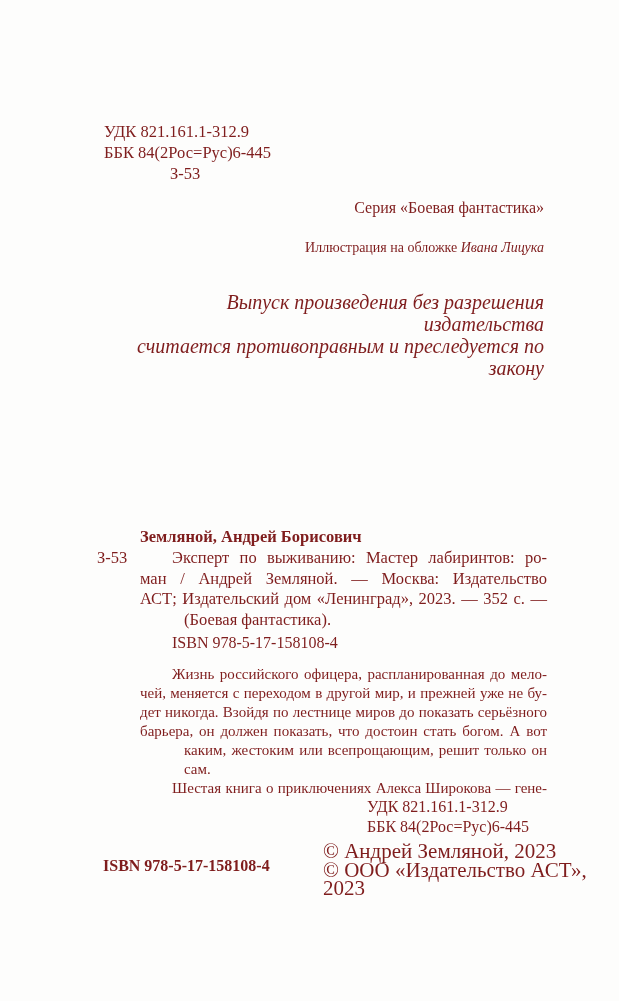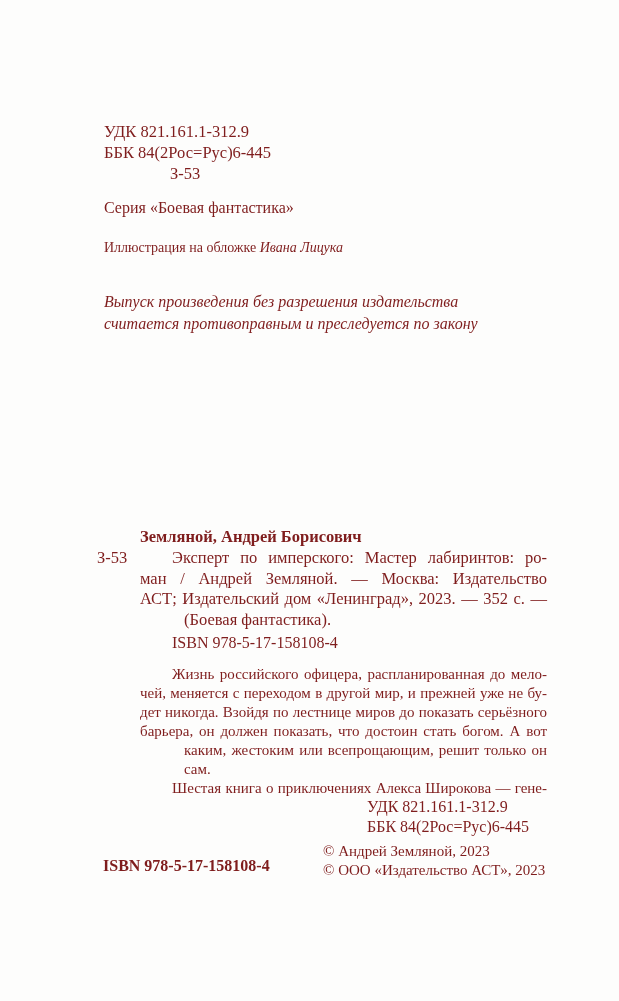--- a/index.html
+++ b/index.html
@@ -12,43 +12,43 @@
     color: #7f1d1d;
     overflow: hidden;
   }
   .abs { position: absolute; }
 
   
   .top-codes { left: 104px; top: 121px; font-size: 16.5px; line-height: 21px; }
   .sign-indent { padding-left: 66px; }
 
   
-  .centercol { left: 104px; width: 440px; text-align: left; }
+  .centercol { left: 104px; width: 440px; text-align: right; }
   .series-line { top: 199px; font-size: 16px; }
   .credit-line { top: 240px; font-size: 14px; }
   .italic { font-style: italic; }
-  .notice { top: 291px; font-size: 16px; line-height: 22px; font-style: italic; }
+  .notice { top: 291px; font-size: 20px; line-height: 22px; font-style: italic; }
 
   
   .author-head { left: 140px; top: 527px; font-size: 16.5px; font-weight: bold; }
   .record { left: 140px; top: 548px; width: 407px; font-size: 16.5px; line-height: 20.5px; }
   .record-sign { position: absolute; left: -43px; top: 0; }
   .isbn-mid { left: 172px; top: 634px; font-size: 16px; }
 
   
   .annotation { left: 140px; top: 665px; width: 407px; font-size: 15px; line-height: 19px; }
 
   
   .jblock .line { text-align: justify; text-align-last: justify; }
   .jblock .line.last { text-align-last: left; margin-left: 44px; }
   .indent-first .line.first { text-indent: 32px; }
 
   
   .codes-bottom { left: 367px; top: 797px; font-size: 16px; line-height: 19.5px; }
-  .copyright { left: 323px; top: 842px; font-size: 15px; line-height: 18.5px; }
+  .copyright { left: 323px; top: 842px; font-size: 21px; line-height: 18.5px; }
   .isbn-bottom { left: 103px; top: 857px; font-size: 16px; font-weight: bold; }
 </style>
 </head>
 <body>
 
 <div class="page">
 
   <div class="abs top-codes">
     <div>УДК 821.161.1-312.9</div>
     <div>ББК 84(2Рос=Рус)6-445</div>
@@ -61,21 +61,21 @@
 
   <div class="abs centercol notice">
       <div class="line first">Выпуск произведения без разрешения издательства</div>
       <div class="line last">считается противоправным и преследуется по закону</div>
     </div>
 
   <div class="abs author-head">Земляной, Андрей Борисович</div>
 
   <div class="abs record jblock indent-first">
     <span class="record-sign">З-53</span>
-  <div class="line first">Эксперт по имперского: Мастер лабиринтов: ро-</div>
+  <div class="line first">Эксперт по выживанию: Мастер лабиринтов: ро-</div>
       <div class="line">ман / Андрей Земляной. — Москва: Издательство</div>
       <div class="line">АСТ; Издательский дом «Ленинград», 2023. — 352 с. —</div>
       <div class="line last">(Боевая фантастика).</div>
     </div>
 
   <div class="abs isbn-mid">ISBN 978-5-17-158108-4</div>
 
   <div class="abs annotation">
     <div class="jblock indent-first">
         <div class="line first">Жизнь российского офицера, распланированная до мело-</div>

